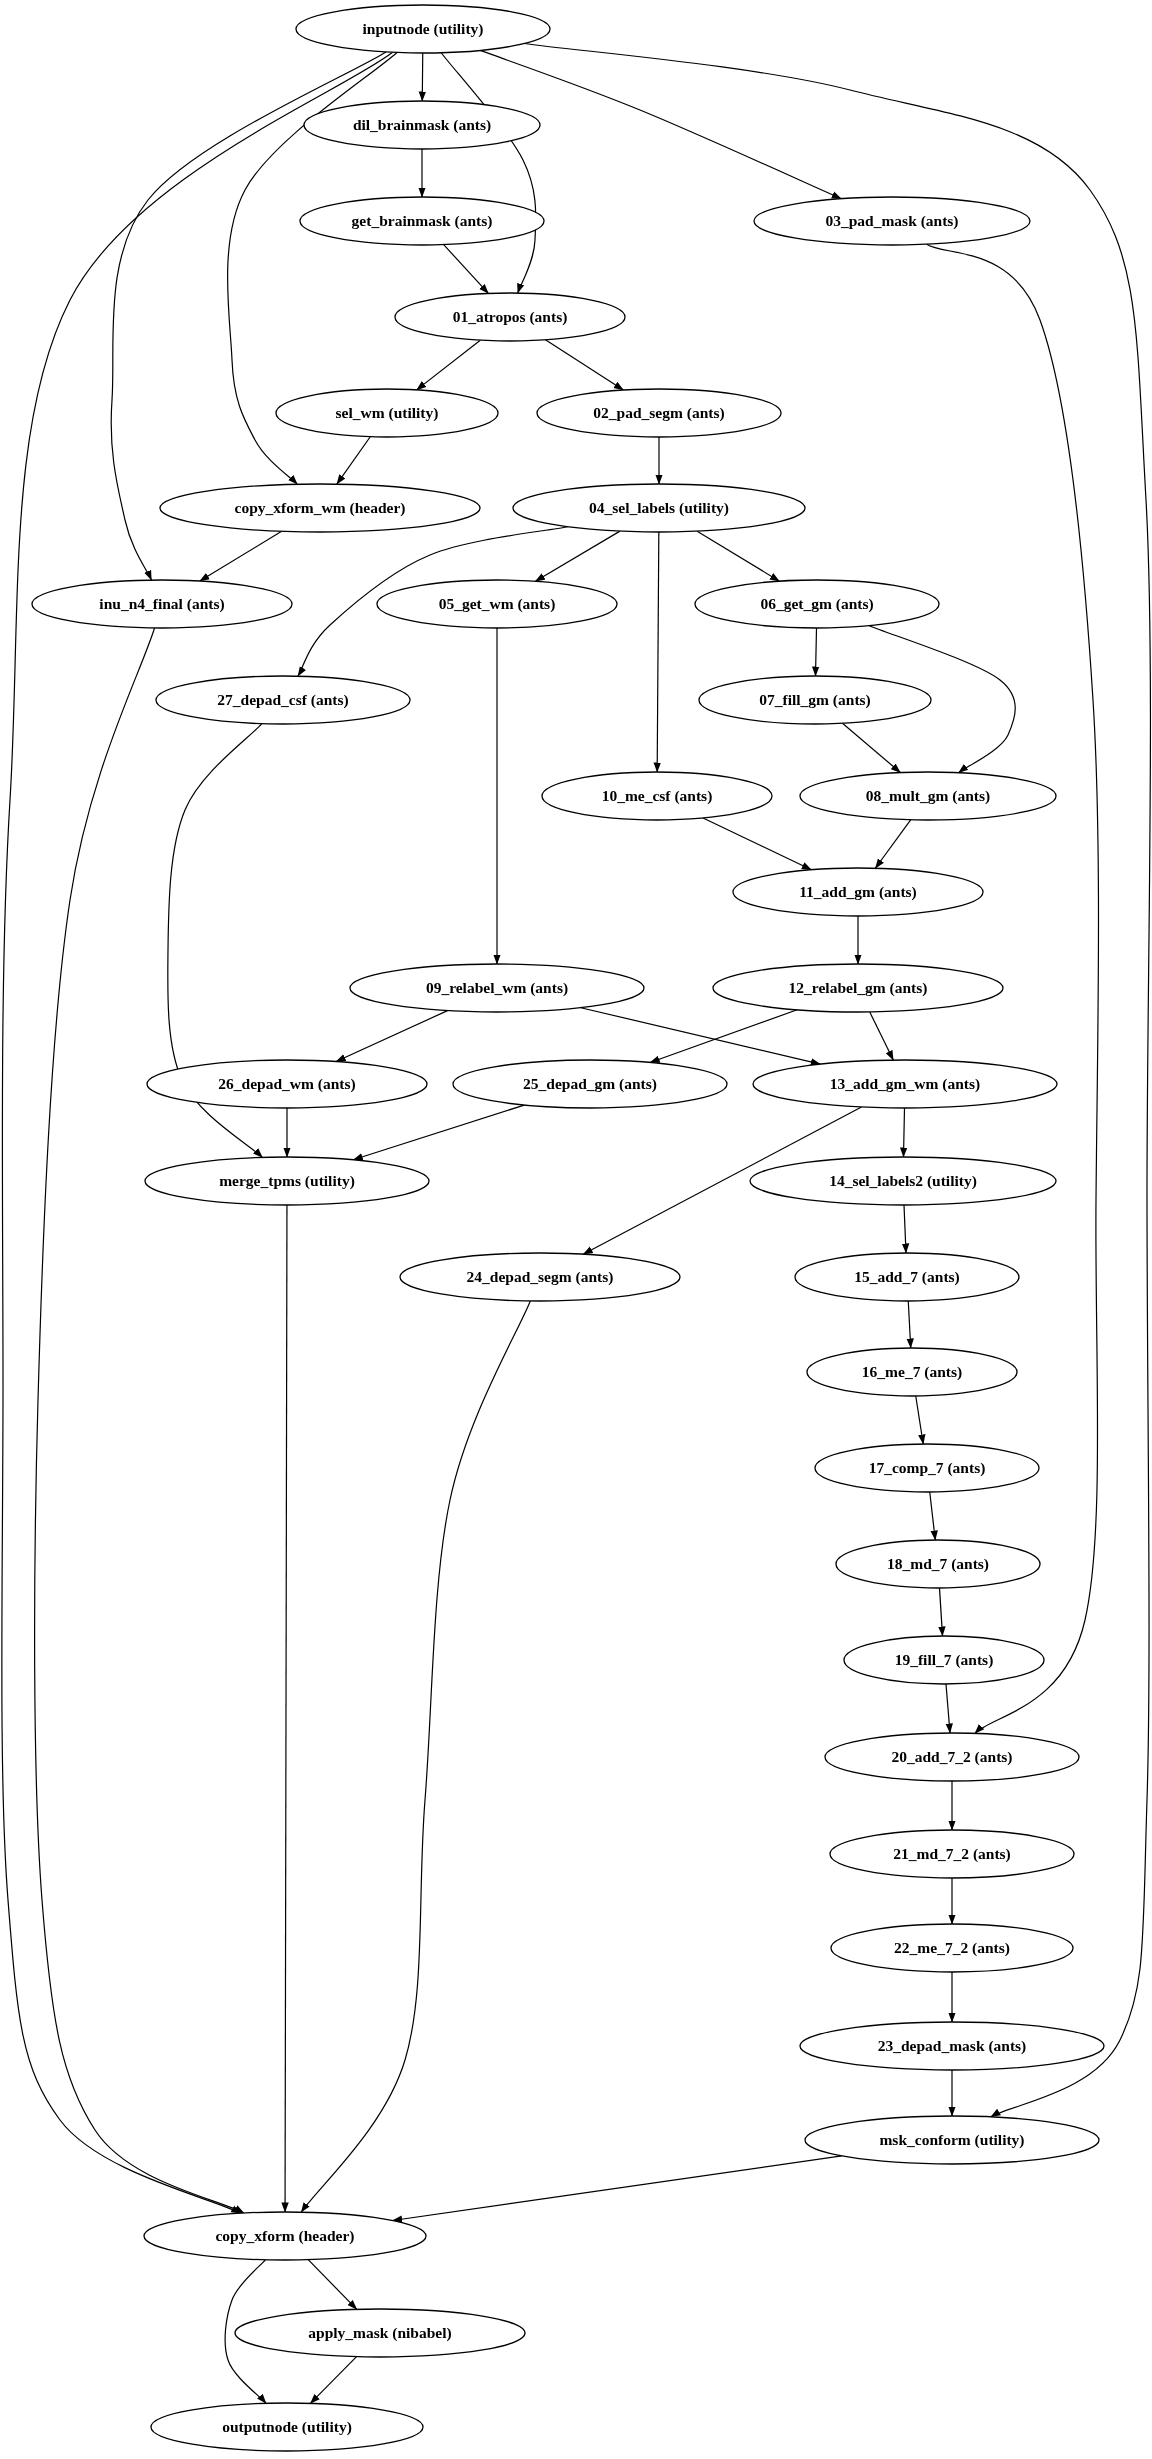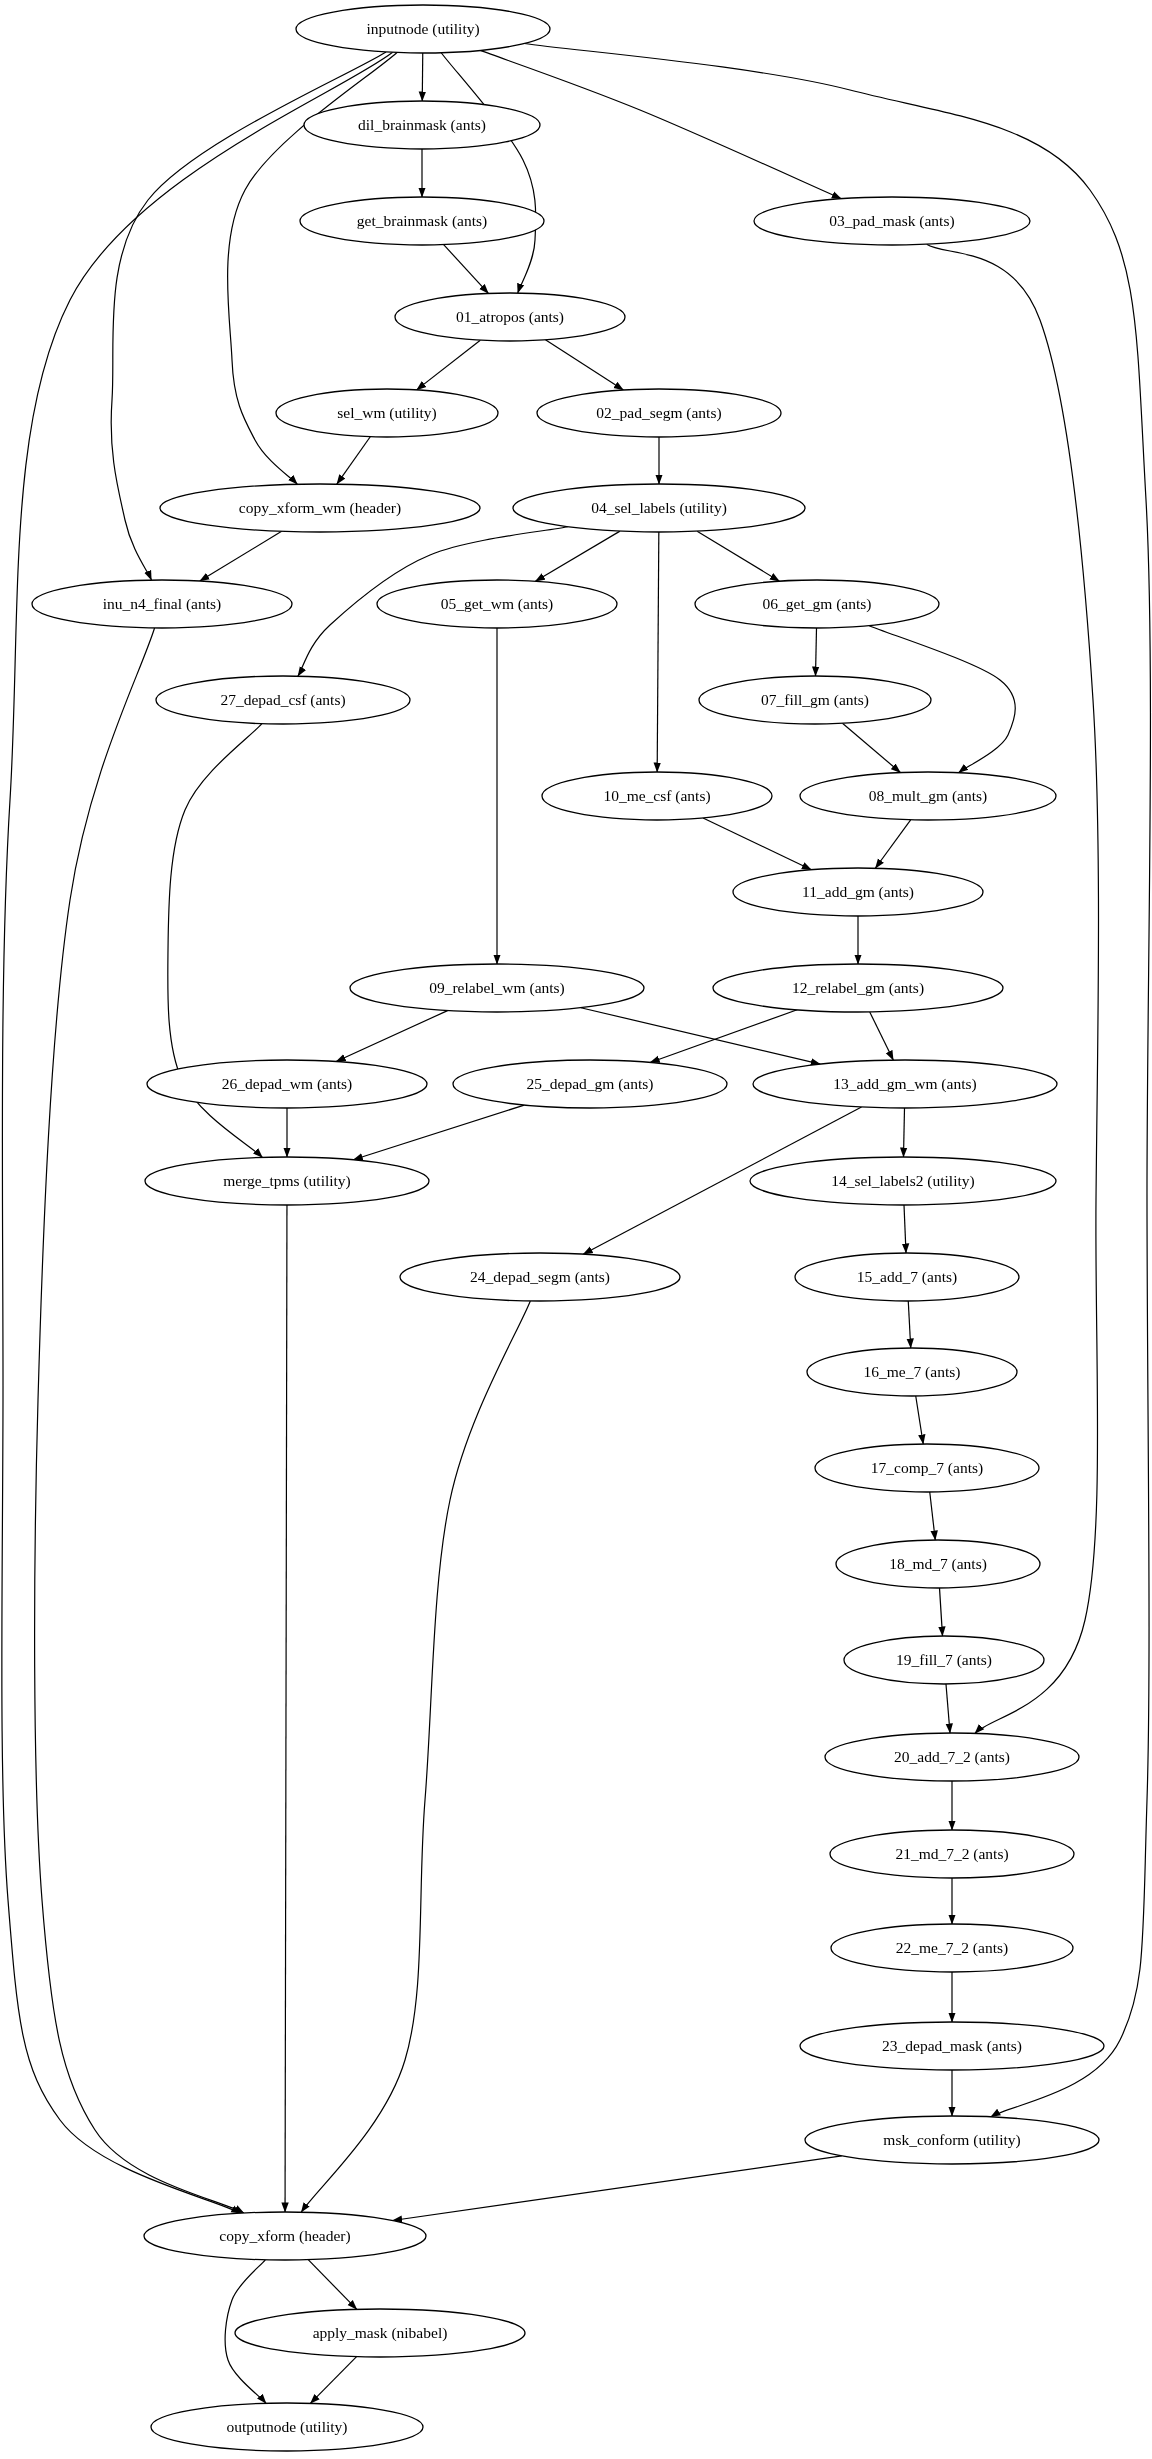--- a/index.html
+++ b/index.html
@@ -5,20 +5,21 @@
   html, body {
     margin: 0;
     padding: 0;
     background: #ffffff;
   }
   #canvas-wrap {
     width: 1152px;
     height: 2459px;
     background: #ffffff;
     position: relative;
+    font-weight: bold;
   }
   svg {
     display: block;
   }
   .node-ellipse {
     fill: #ffffff;
     stroke: #000000;
     stroke-width: 1.3;
   }
   .node-label {

